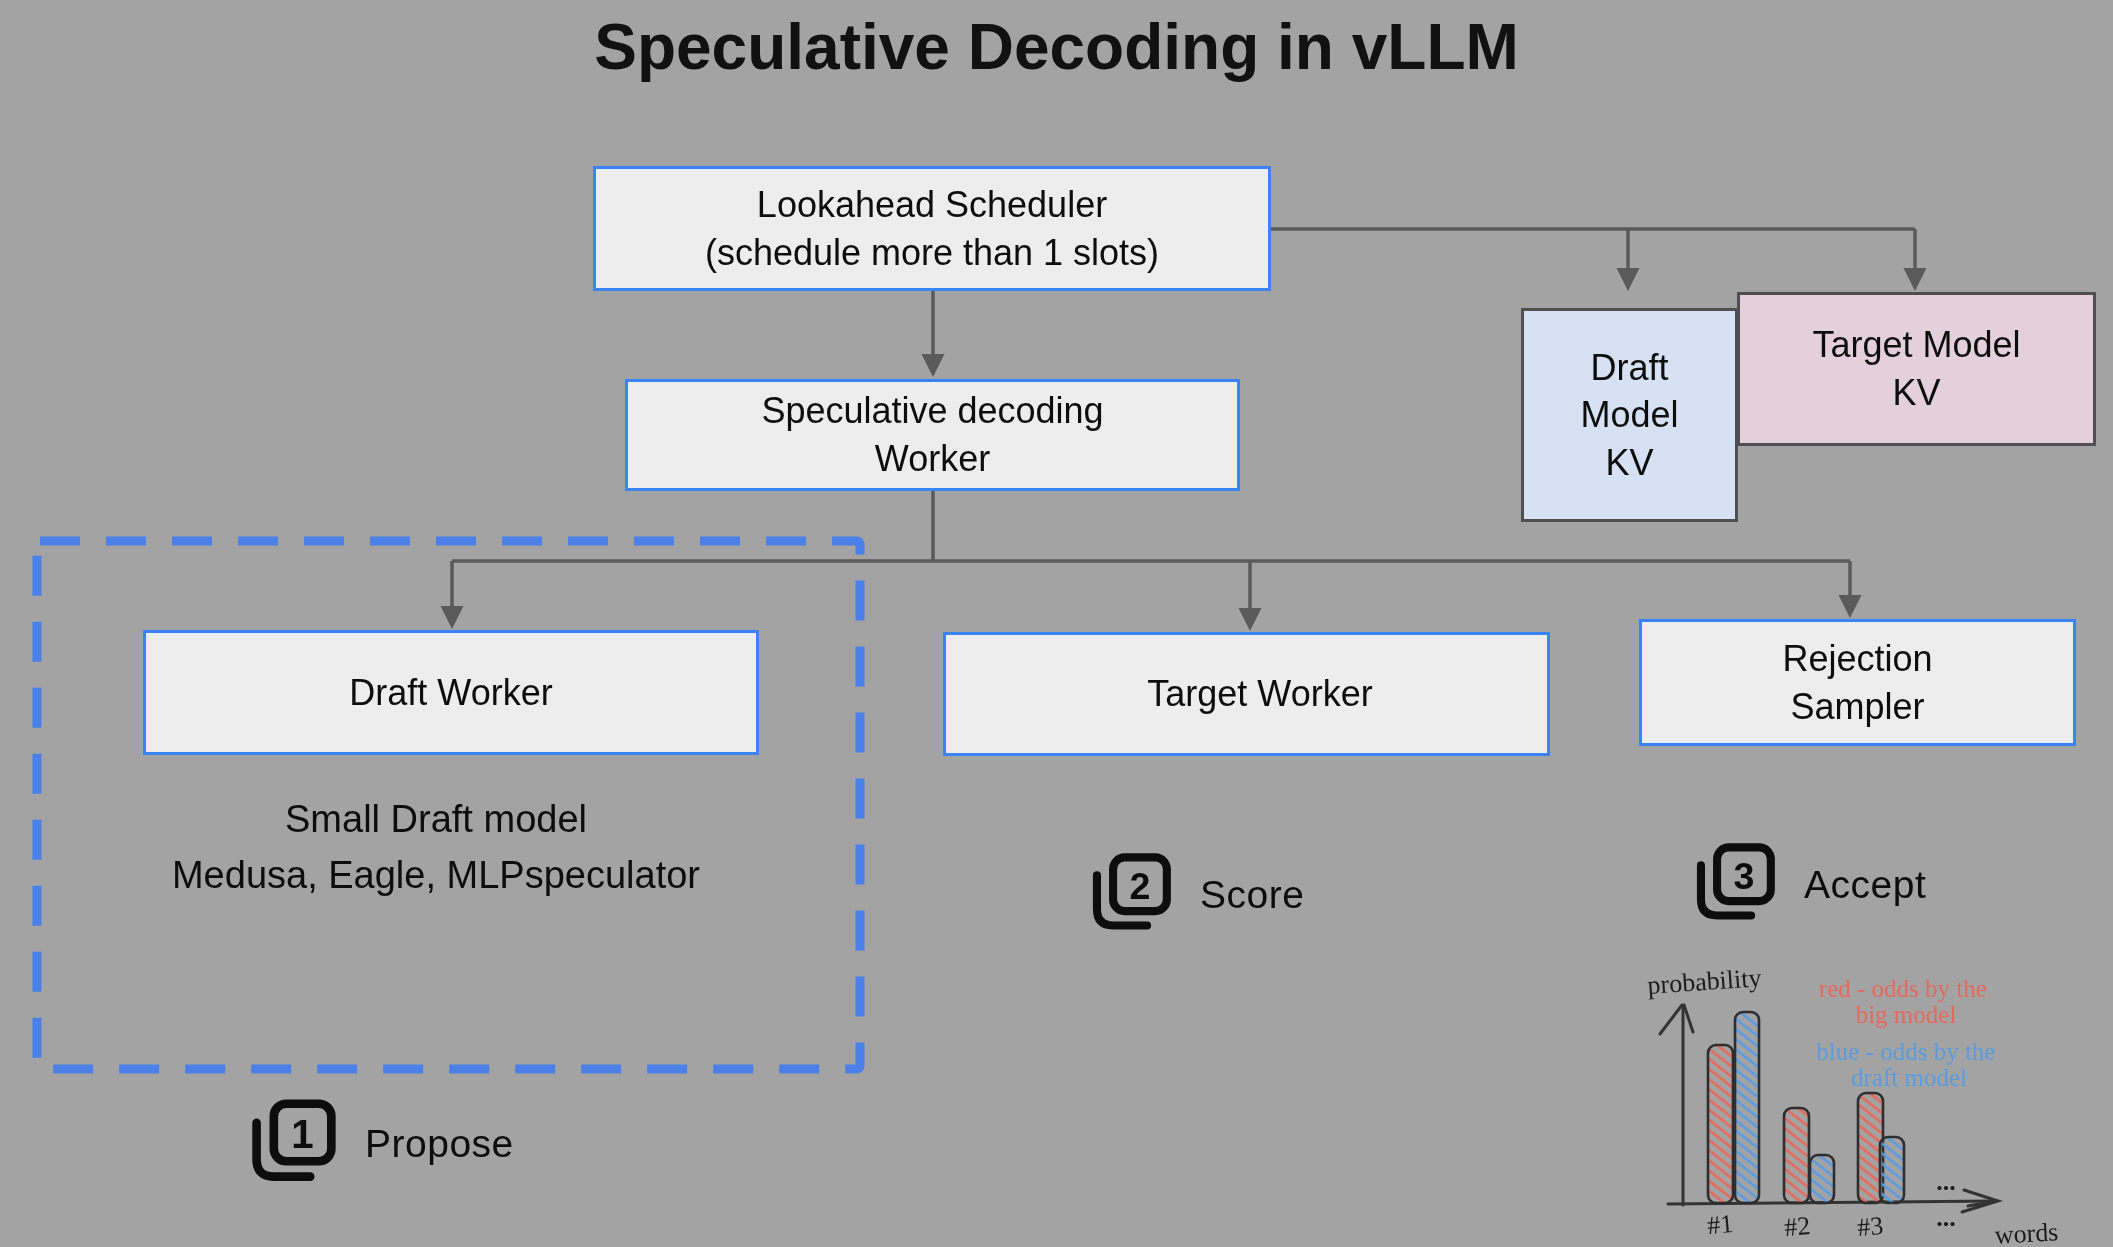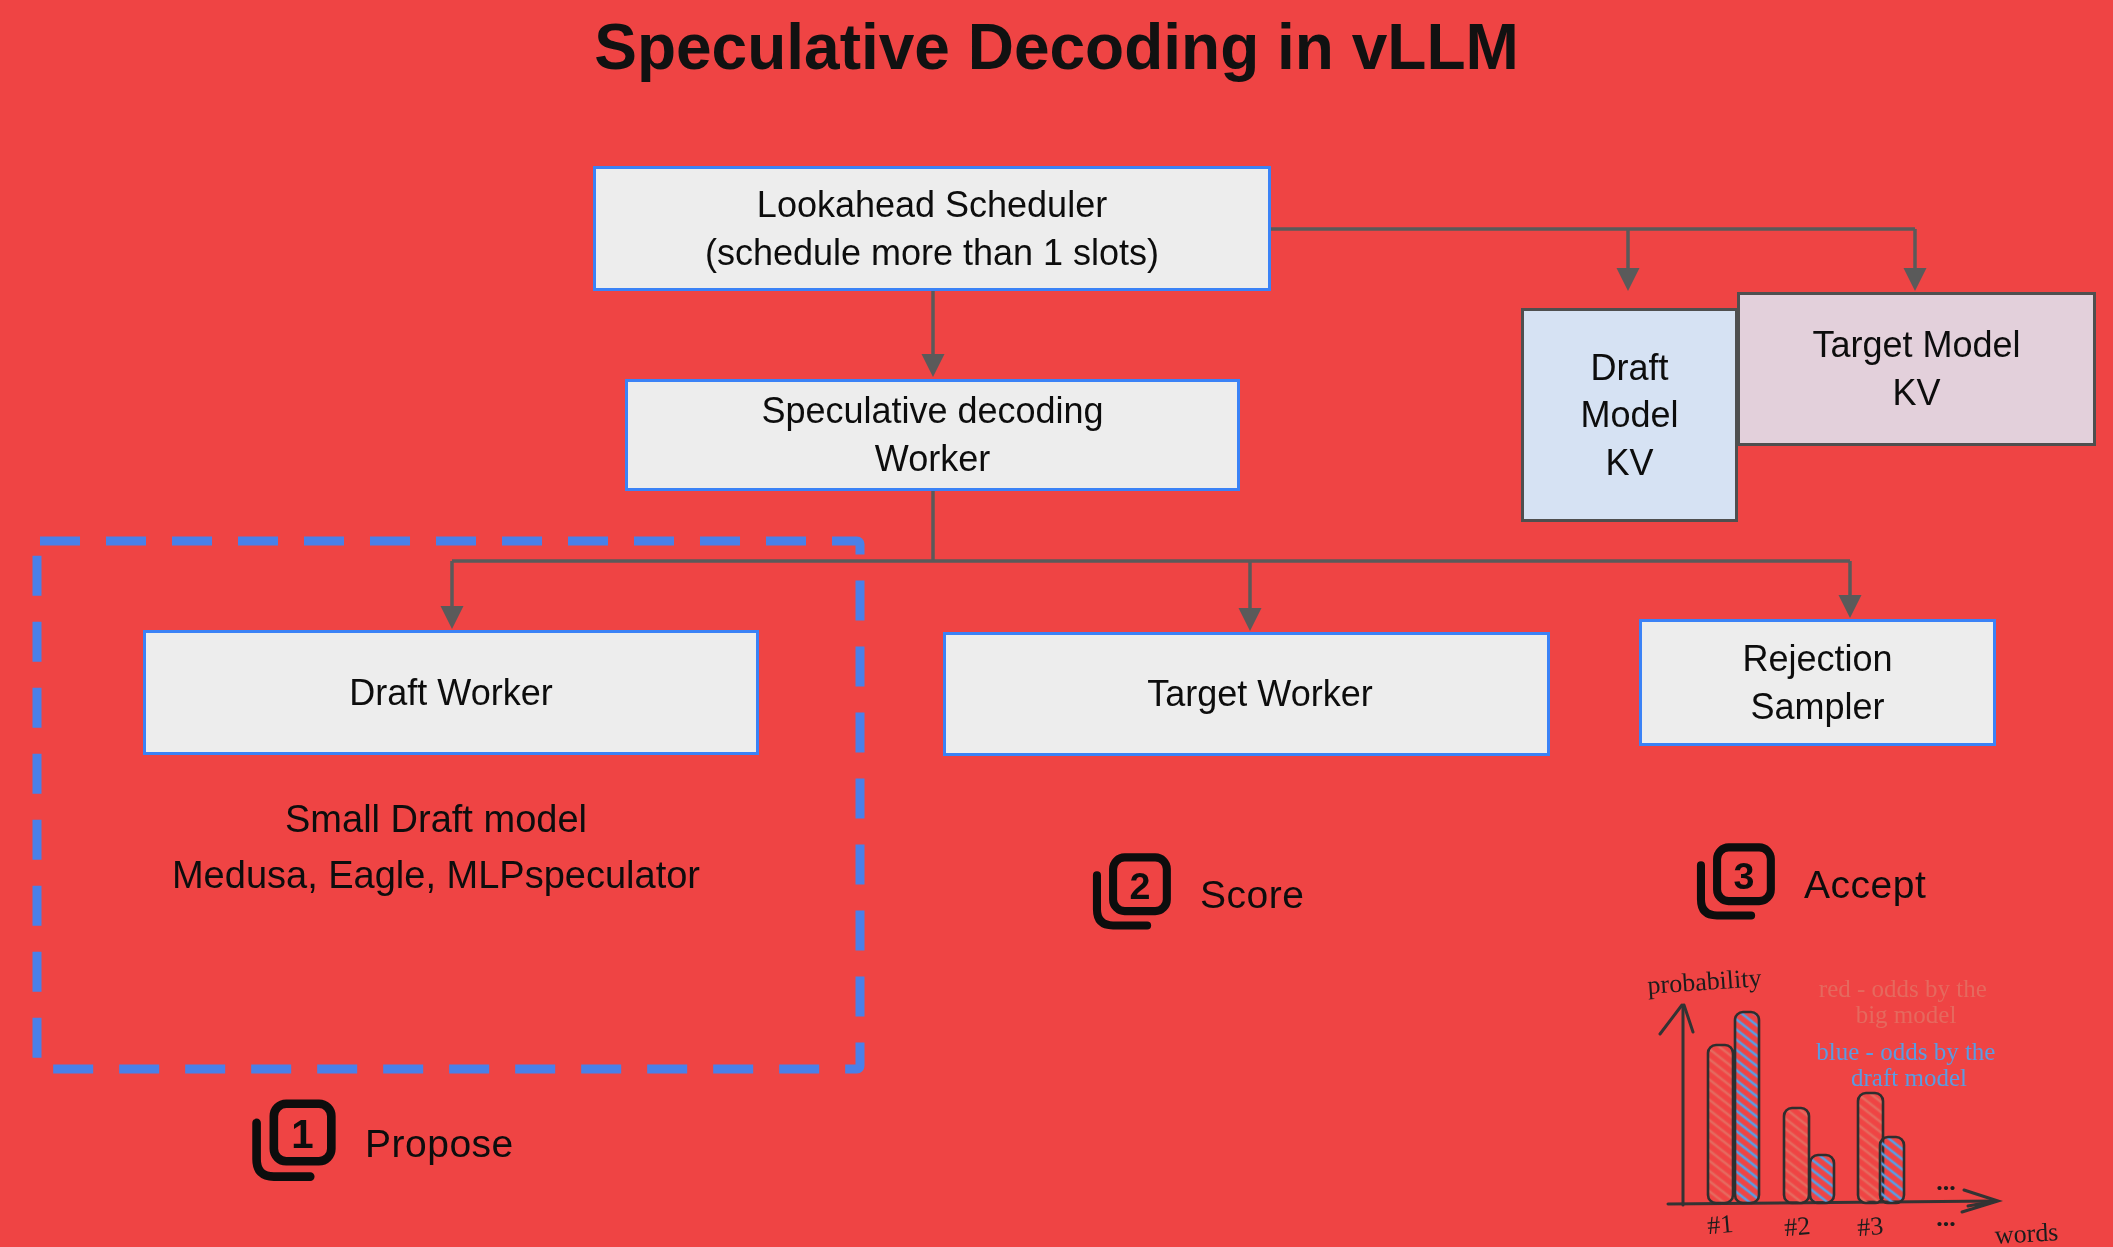--- a/index.html
+++ b/index.html
@@ -1,19 +1,19 @@
 <!DOCTYPE html>
 <html><head>
 <meta charset="utf-8">
 <style>
   html,body{margin:0;padding:0;background:#ffffff;}
   .canvas{
     position:relative;
     width:2113px;height:1247px;
-    background:#ef4444;
+    background:#a3a3a3;
     font-family:"Liberation Sans", sans-serif;
     overflow:hidden;
   }
   .title{
     position:absolute;left:0;top:10px;width:2113px;
     text-align:center;
     font-size:64px;font-weight:700;color:#111;
     letter-spacing:0px;
   }
   .overlay{position:absolute;left:0;top:0;width:2113px;height:1247px;}
@@ -25,21 +25,21 @@
     font-size:36px;color:#0d0d0d;line-height:1.32;
   }
   .node.kv-blue{background:#d6e2f3;border-color:#4f4f4f;}
   .node.kv-pink{background:#e3d0db;border-color:#4f4f4f;}
   .node-scheduler{left:593px;top:166px;width:678px;height:125px;}
   .node-spec-worker{left:625px;top:379px;width:615px;height:112px;}
   .node-draft-kv{left:1521px;top:308px;width:217px;height:214px;}
   .node-target-kv{left:1737px;top:292px;width:359px;height:154px;}
   .node-draft-worker{left:143px;top:630px;width:616px;height:125px;}
   .node-target-worker{left:943px;top:632px;width:607px;height:124px;padding-left:27px;}
-  .node-rejection{left:1639px;top:619px;width:357px;height:127px;}
+  .node-rejection{left:1639px;top:619px;width:437px;height:127px;}
   .options{
     position:absolute;left:28px;top:791px;width:816px;
     text-align:center;font-size:38px;line-height:56px;color:#0d0d0d;
   }
   .step{
     position:absolute;display:flex;align-items:center;gap:26px;
     color:#0d0d0d;
   }
   .step .step-label{font-size:39px;font-weight:400;letter-spacing:0.5px;}
   .step-propose{left:247px;top:1098px;}

